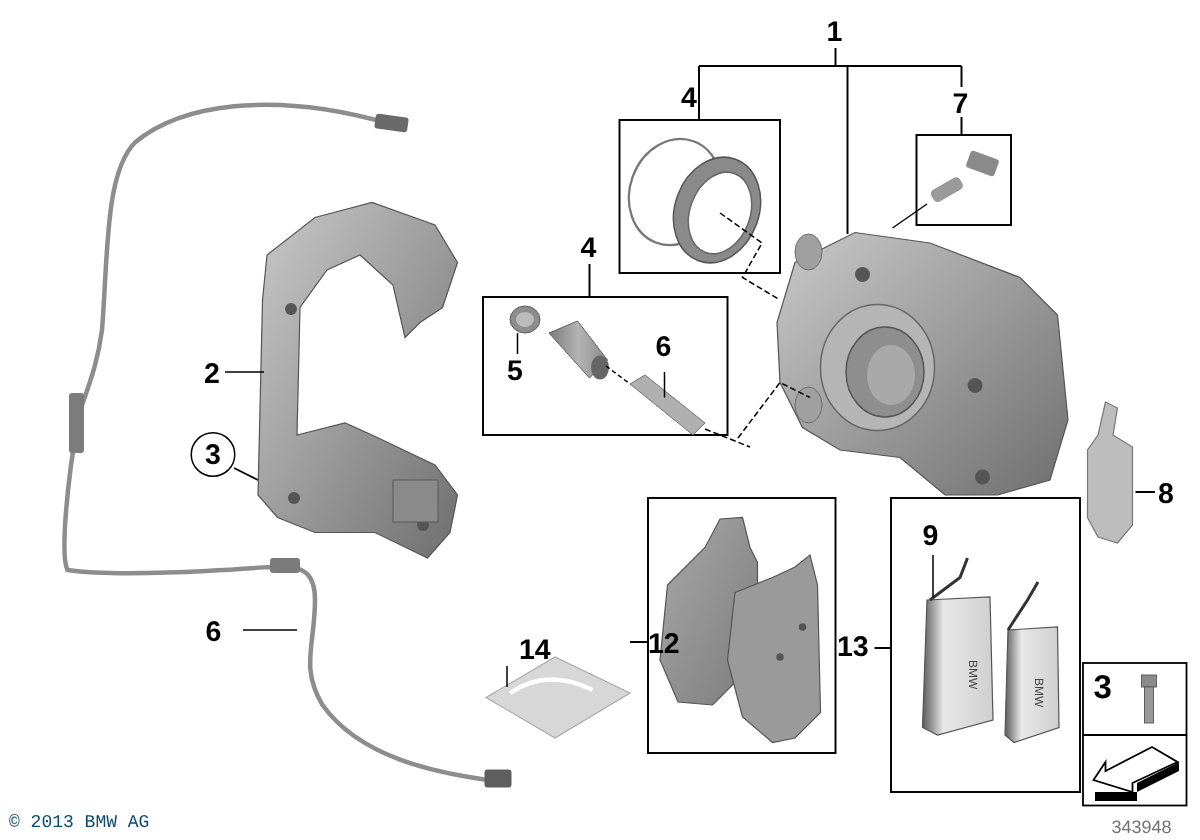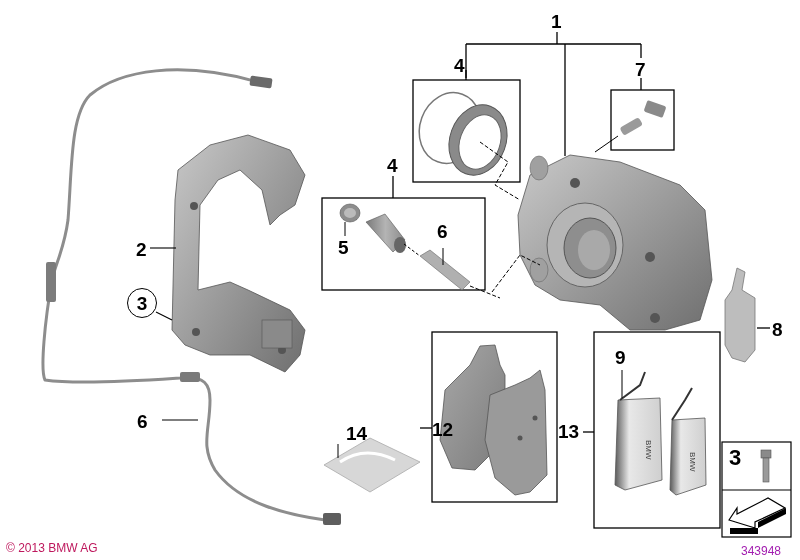--- a/index.html
+++ b/index.html
@@ -1,21 +1,21 @@
 <!DOCTYPE html>
 <html><head>
   <meta charset="utf-8">
   <style>
     html, body { margin: 0; padding: 0; background: #ffffff; }
     body { width: 800px; height: 560px; position: relative; overflow: hidden; font-family: "Liberation Sans", sans-serif; }
     #diagram { position: absolute; left: 0; top: 0; width: 800px; height: 560px; }
     .callout { position: absolute; font-family: "Liberation Sans", sans-serif; font-weight: bold; font-size: 19px; color: #000; line-height: 1; }
     .callout.circled { width: 30px; height: 30px; border: 1.5px solid #000; border-radius: 50%; text-align: center; line-height: 30px; box-sizing: border-box; }
-    .copyright { position: absolute; left: 6px; top: 541px; font-size: 12px; color: #be185d; font-family: Liberation Sans, sans-serif; }
-    .illus-id { position: absolute; left: 741px; top: 544px; font-size: 12px; color: #a21caf; font-family: "Liberation Sans", sans-serif; }
+    .copyright { position: absolute; left: 6px; top: 541px; font-size: 12px; color: #0c4a6e; font-family: Liberation Mono, monospace; }
+    .illus-id { position: absolute; left: 741px; top: 544px; font-size: 12px; color: #737373; font-family: "Liberation Sans", sans-serif; }
   </style>
 </head>
 <body>
 
 <svg id="diagram" viewBox="0 0 800 560" xmlns="http://www.w3.org/2000/svg">
   <defs>
     <linearGradient id="metal" x1="0" y1="0" x2="1" y2="1">
       <stop offset="0" stop-color="#c9c9c9"></stop>
       <stop offset="0.5" stop-color="#9c9c9c"></stop>
       <stop offset="1" stop-color="#6f6f6f"></stop>

